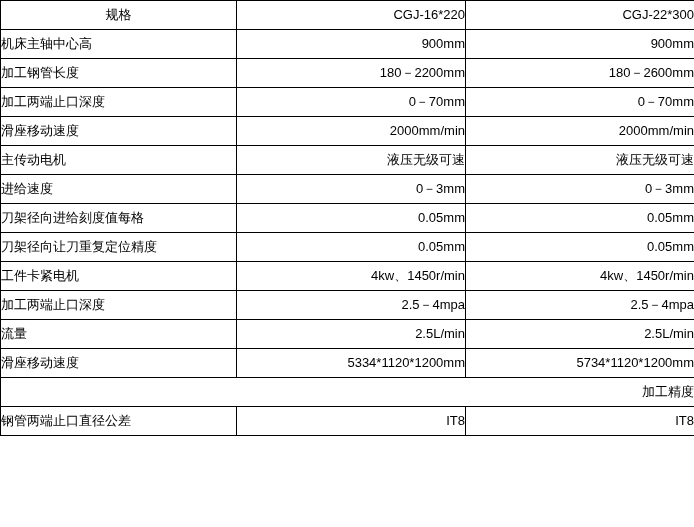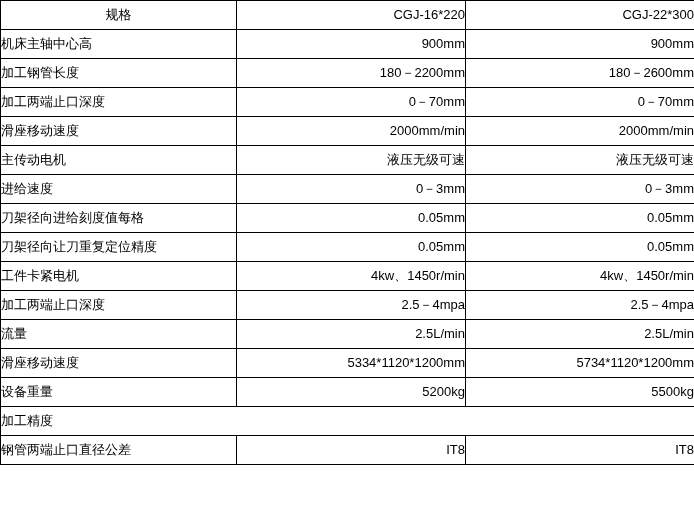--- a/index.html
+++ b/index.html
@@ -33,21 +33,21 @@
     padding-left: 6px;
   }
   td.val {
     text-align: right;
   }
   td.head-label {
     text-align: center;
     font-weight: normal;
   }
   td.section {
-    text-align: left;
+    text-align: right;
   }
   col.c0 { width: 236px; }
   col.c1 { width: 229px; }
   col.c2 { width: 229px; }
 </style>
 </head>
 <body>
 
 <table id="spec-table">
   <colgroup>
@@ -115,25 +115,20 @@
     <tr>
       <td class="label">流量</td>
       <td class="val">2.5L/min</td>
       <td class="val">2.5L/min</td>
     </tr>
     <tr>
       <td class="label">滑座移动速度</td>
       <td class="val">5334*1120*1200mm</td>
       <td class="val">5734*1120*1200mm</td>
     </tr>
-    <tr>
-      <td class="label">设备重量</td>
-      <td class="val">5200kg</td>
-      <td class="val">5500kg</td>
-    </tr>
 
     <tr>
       <td class="section" colspan="3">加工精度</td>
     </tr>
 
     <tr>
       <td class="label">钢管两端止口直径公差</td>
       <td class="val">IT8</td>
       <td class="val">IT8</td>
     </tr>

